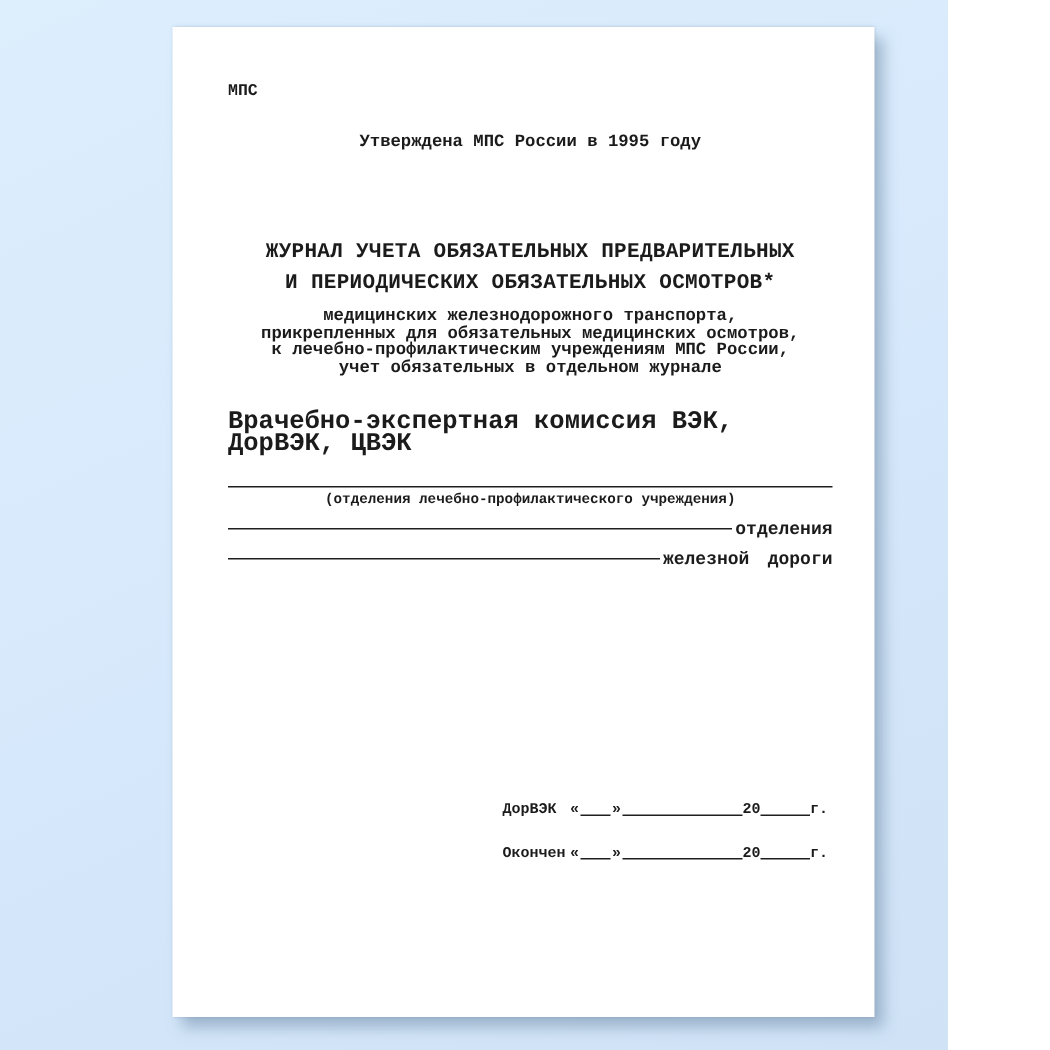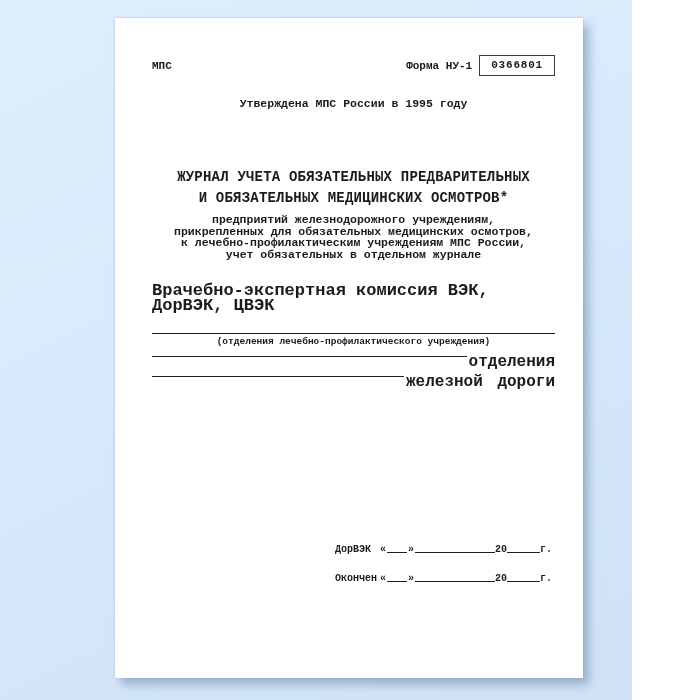--- a/index.html
+++ b/index.html
@@ -76,22 +76,22 @@
     margin-top: 17px;
   }
   .caption {
     text-align: center;
     font-size: 9.5px;
     line-height: 10px;
     margin-top: 3px;
   }
   .fill-row {
     display: flex;
-    align-items: flex-start;
-    font-size: 16px;
+    align-items: center;
+    font-size: 12px;
     line-height: 13px;
   }
   .fill-row .blank { flex: 1; margin-bottom: 2px; }
   .fill-row .fill-label { margin-left: 2px; white-space: nowrap; }
   .row-department { margin-top: 9px; }
   .row-railway { margin-top: 7px; }
   .row-railway .fill-label { word-spacing: 5px; }
   .dates-block {
     margin-top: 155px;
     margin-left: 183px;
@@ -107,35 +107,31 @@
   .blank-year  { width: 33px; border-bottom: 1px solid #1e1e1e; margin-bottom: 2px; }
 </style>
 </head>
 <body>
 
 <div class="stage">
   <div class="page">
 
     <div class="header-row">
       <span>МПС</span>
-      <span class="header-right">
-        <span>Форма НУ-1</span>
-        <span class="code-box">0366801</span>
-      </span>
     </div>
 
     <div class="approved">Утверждена МПС России в 1995 году</div>
 
     <div class="doc-title">
       <div>ЖУРНАЛ УЧЕТА ОБЯЗАТЕЛЬНЫХ ПРЕДВАРИТЕЛЬНЫХ</div>
-      <div>И ОБЯЗАТЕЛЬНЫХ МЕДИЦИНСКИХ ОСМОТРОВ*</div>
+      <div>И ПЕРИОДИЧЕСКИХ ОБЯЗАТЕЛЬНЫХ ОСМОТРОВ*</div>
     </div>
 
     <div class="subtitle">
-      <div>предприятий железнодорожного учреждениям,</div>
+      <div>медицинских железнодорожного транспорта,</div>
       <div>прикрепленных для обязательных медицинских осмотров,</div>
       <div>к лечебно-профилактическим учреждениям МПС России,</div>
       <div>учет обязательных в отдельном журнале</div>
     </div>
 
     <div class="commission-row">
       <span>Врачебно-экспертная комиссия ВЭК, ДорВЭК, ЦВЭК</span>
       <span class="blank"></span>
     </div>
 

